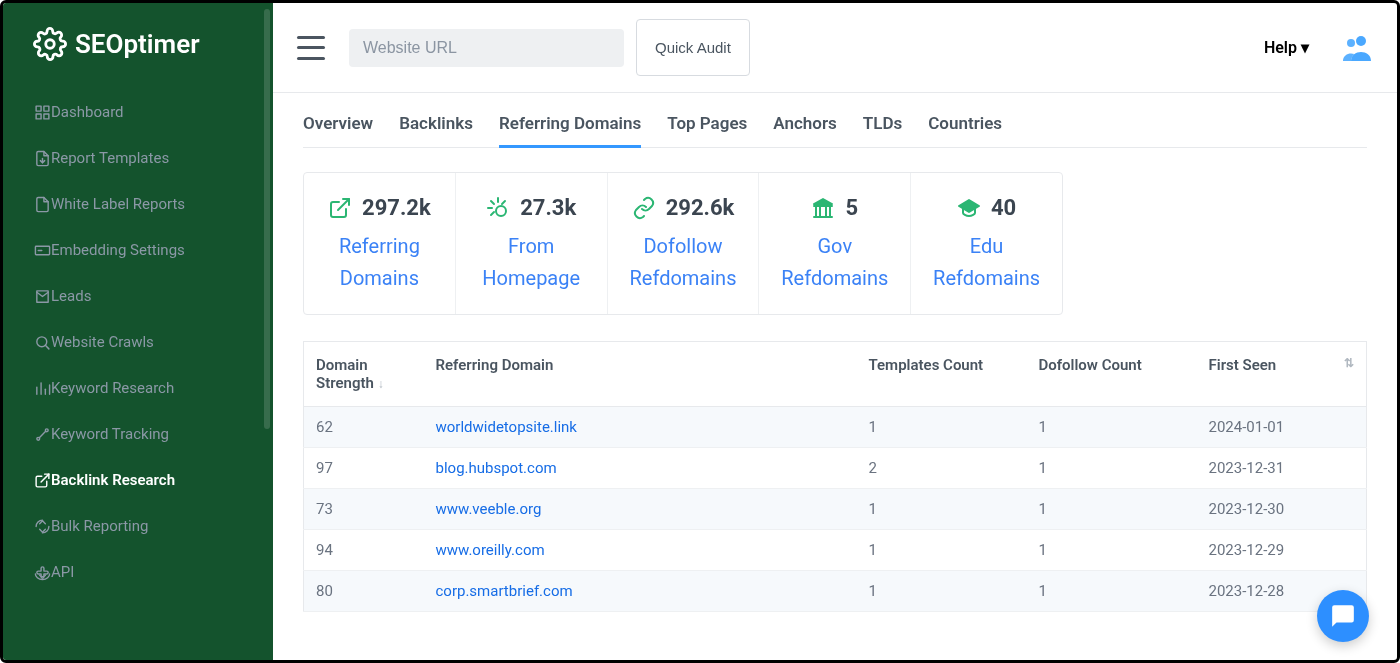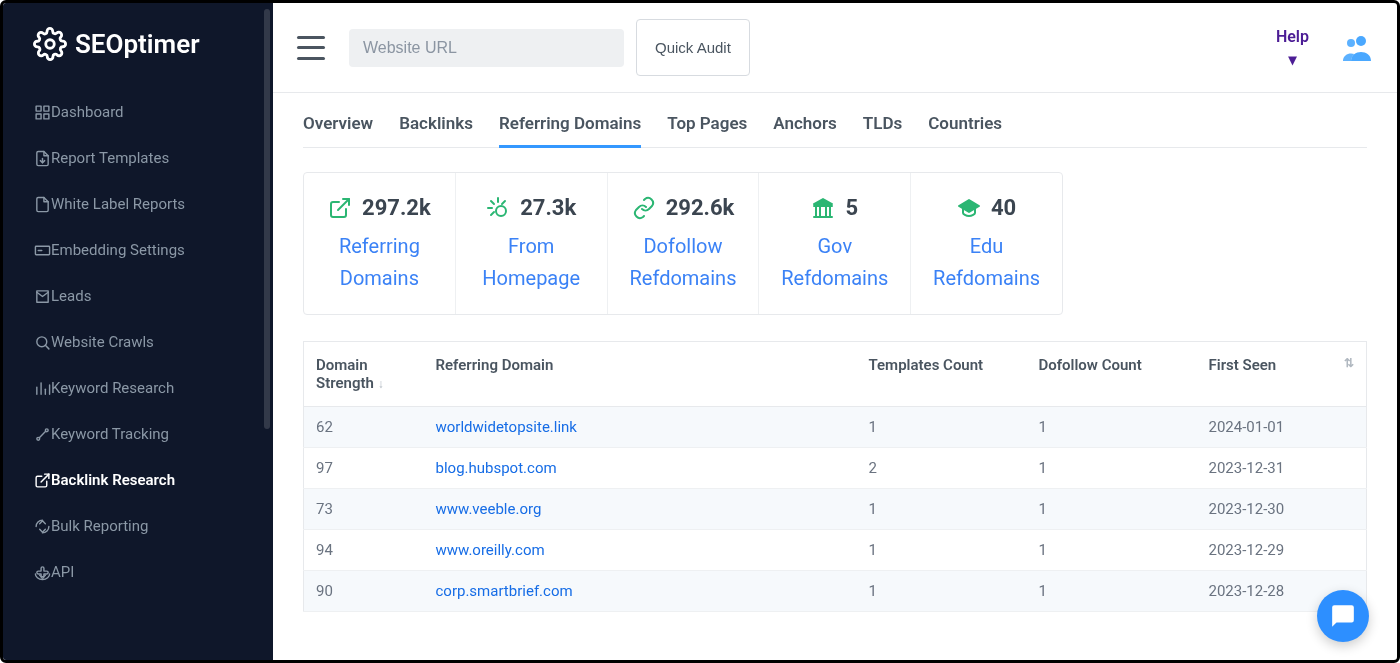--- a/index.html
+++ b/index.html
@@ -13,21 +13,21 @@
       border-radius: 6px;
       position: relative;
     }
     .app {
       display: flex;
       height: 100%;
     }
     
     .sidebar {
       width: 270px;
-      background: #0f172a;
+      background: #14532d;
       color: #d6dae0;
       display: flex;
       flex-direction: column;
       flex-shrink: 0;
     }
     .sidebar-scroll-indicator {
       position: absolute;
       left: 261px;
       top: 6px;
       width: 6px;
@@ -112,28 +112,27 @@
       padding: 19px 18px;
       border: 1px solid #d7dbe0;
       background: #fff;
       border-radius: 4px;
       font-size: 15px;
       color: #4a5560;
       cursor: pointer;
     }
     .topbar-spacer { flex: 1; }
     .help-link {
-      color: #4c1d95;
+      color: #000000;
       font-weight: 600;
       font-size: 16px;
       display: flex;
-      align-items: center;
+      align-items: flex-start;
       gap: 4px;
       cursor: pointer;
-      flex-direction: column;
     }
     .user-avatar {
       color: #4aa8ff;
       margin-left: 20px;
       display:flex;
       align-items:center;
     }
     
     .content {
       padding: 14px 30px 15px;
@@ -537,21 +536,21 @@
   <td>2023-12-30</td>
             </tr>
             <tr>
               <td>94</td>
   <td><span class="domain-link">www.oreilly.com</span></td>
   <td>1</td>
   <td>1</td>
   <td>2023-12-29</td>
             </tr>
             <tr>
-              <td>90</td>
+              <td>80</td>
   <td><span class="domain-link">corp.smartbrief.com</span></td>
   <td>1</td>
   <td>1</td>
   <td>2023-12-28</td>
             </tr>
           </tbody>
       </table>
     </div>
   </main>
 </div>

